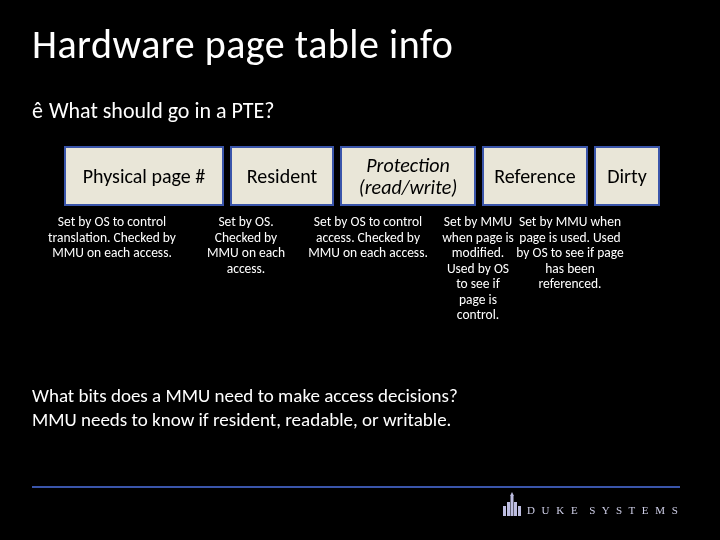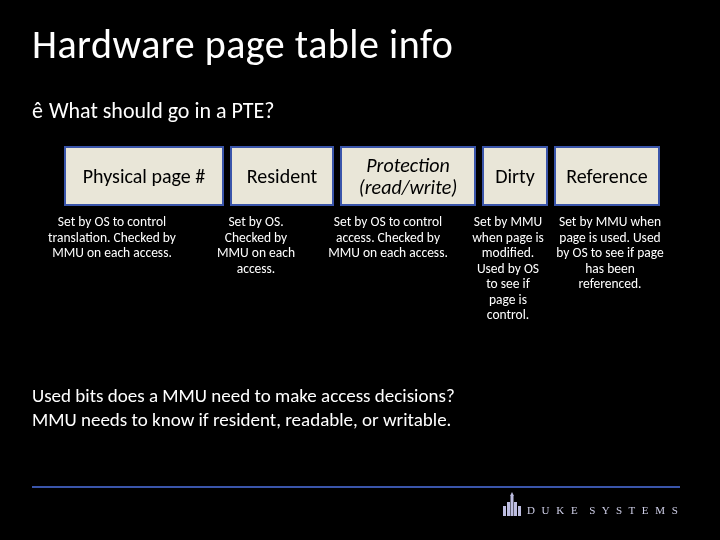--- a/index.html
+++ b/index.html
@@ -48,21 +48,21 @@
     padding: 6px 4px;
     height: 60px;
   }
   .c1 { width: 160px; }
   .c2 { width: 104px; }
   .c3 { width: 136px; font-style: italic; }
   .c4 { width: 66px; }
   .c5 { width: 106px; }
   .desc-row {
     display: flex;
-    gap: 16px;
+    gap: 6px;
     font-size: 13.5px;
     line-height: 1.15;
     text-align: center;
   }
   .desc-row > div {
     display: flex;
     justify-content: center;
   }
   .d1 { width: 160px; }
   .d2 { width: 96px; }
@@ -110,34 +110,34 @@
   <h1 class="title">Hardware page table info</h1>
 
   <div class="subtitle">
     <span class="bullet">ê</span><span>What should go in a PTE?</span>
   </div>
 
   <div class="row">
     <div class="hdr c1">Physical page #</div>
     <div class="hdr c2">Resident</div>
     <div class="hdr c3">Protection (read/write)</div>
+    <div class="hdr c5">Reference</div>
     <div class="hdr c4">Dirty</div>
-    <div class="hdr c5">Reference</div>
   </div>
 
   <div class="desc-row">
     <div class="d1">Set by OS to control translation.  Checked by MMU on each access.</div>
     <div class="d2">Set by OS. Checked by MMU on each access.</div>
     <div class="d3">Set by OS to control access. Checked by MMU on each access.</div>
     <div class="d4">Set by MMU when page is modified. Used by OS to see if page is control.</div>
     <div class="d5">Set by MMU when page is used. Used by OS to see if page has been referenced.</div>
   </div>
 
   <div class="qa">
-    <div>Used bits does a MMU need to make access decisions?</div>
+    <div>What bits does a MMU need to make access decisions?</div>
     <div>MMU needs to know if resident, readable, or writable.</div>
   </div>
 
   <div class="footer">
     <div class="logo">
       <span class="chapel">
         <svg viewBox="0 0 18 24" width="18" height="24">
           <g fill="#bdbde0">
             <rect x="0" y="14" width="3" height="10"></rect>
             <rect x="4" y="10" width="3" height="14"></rect>

